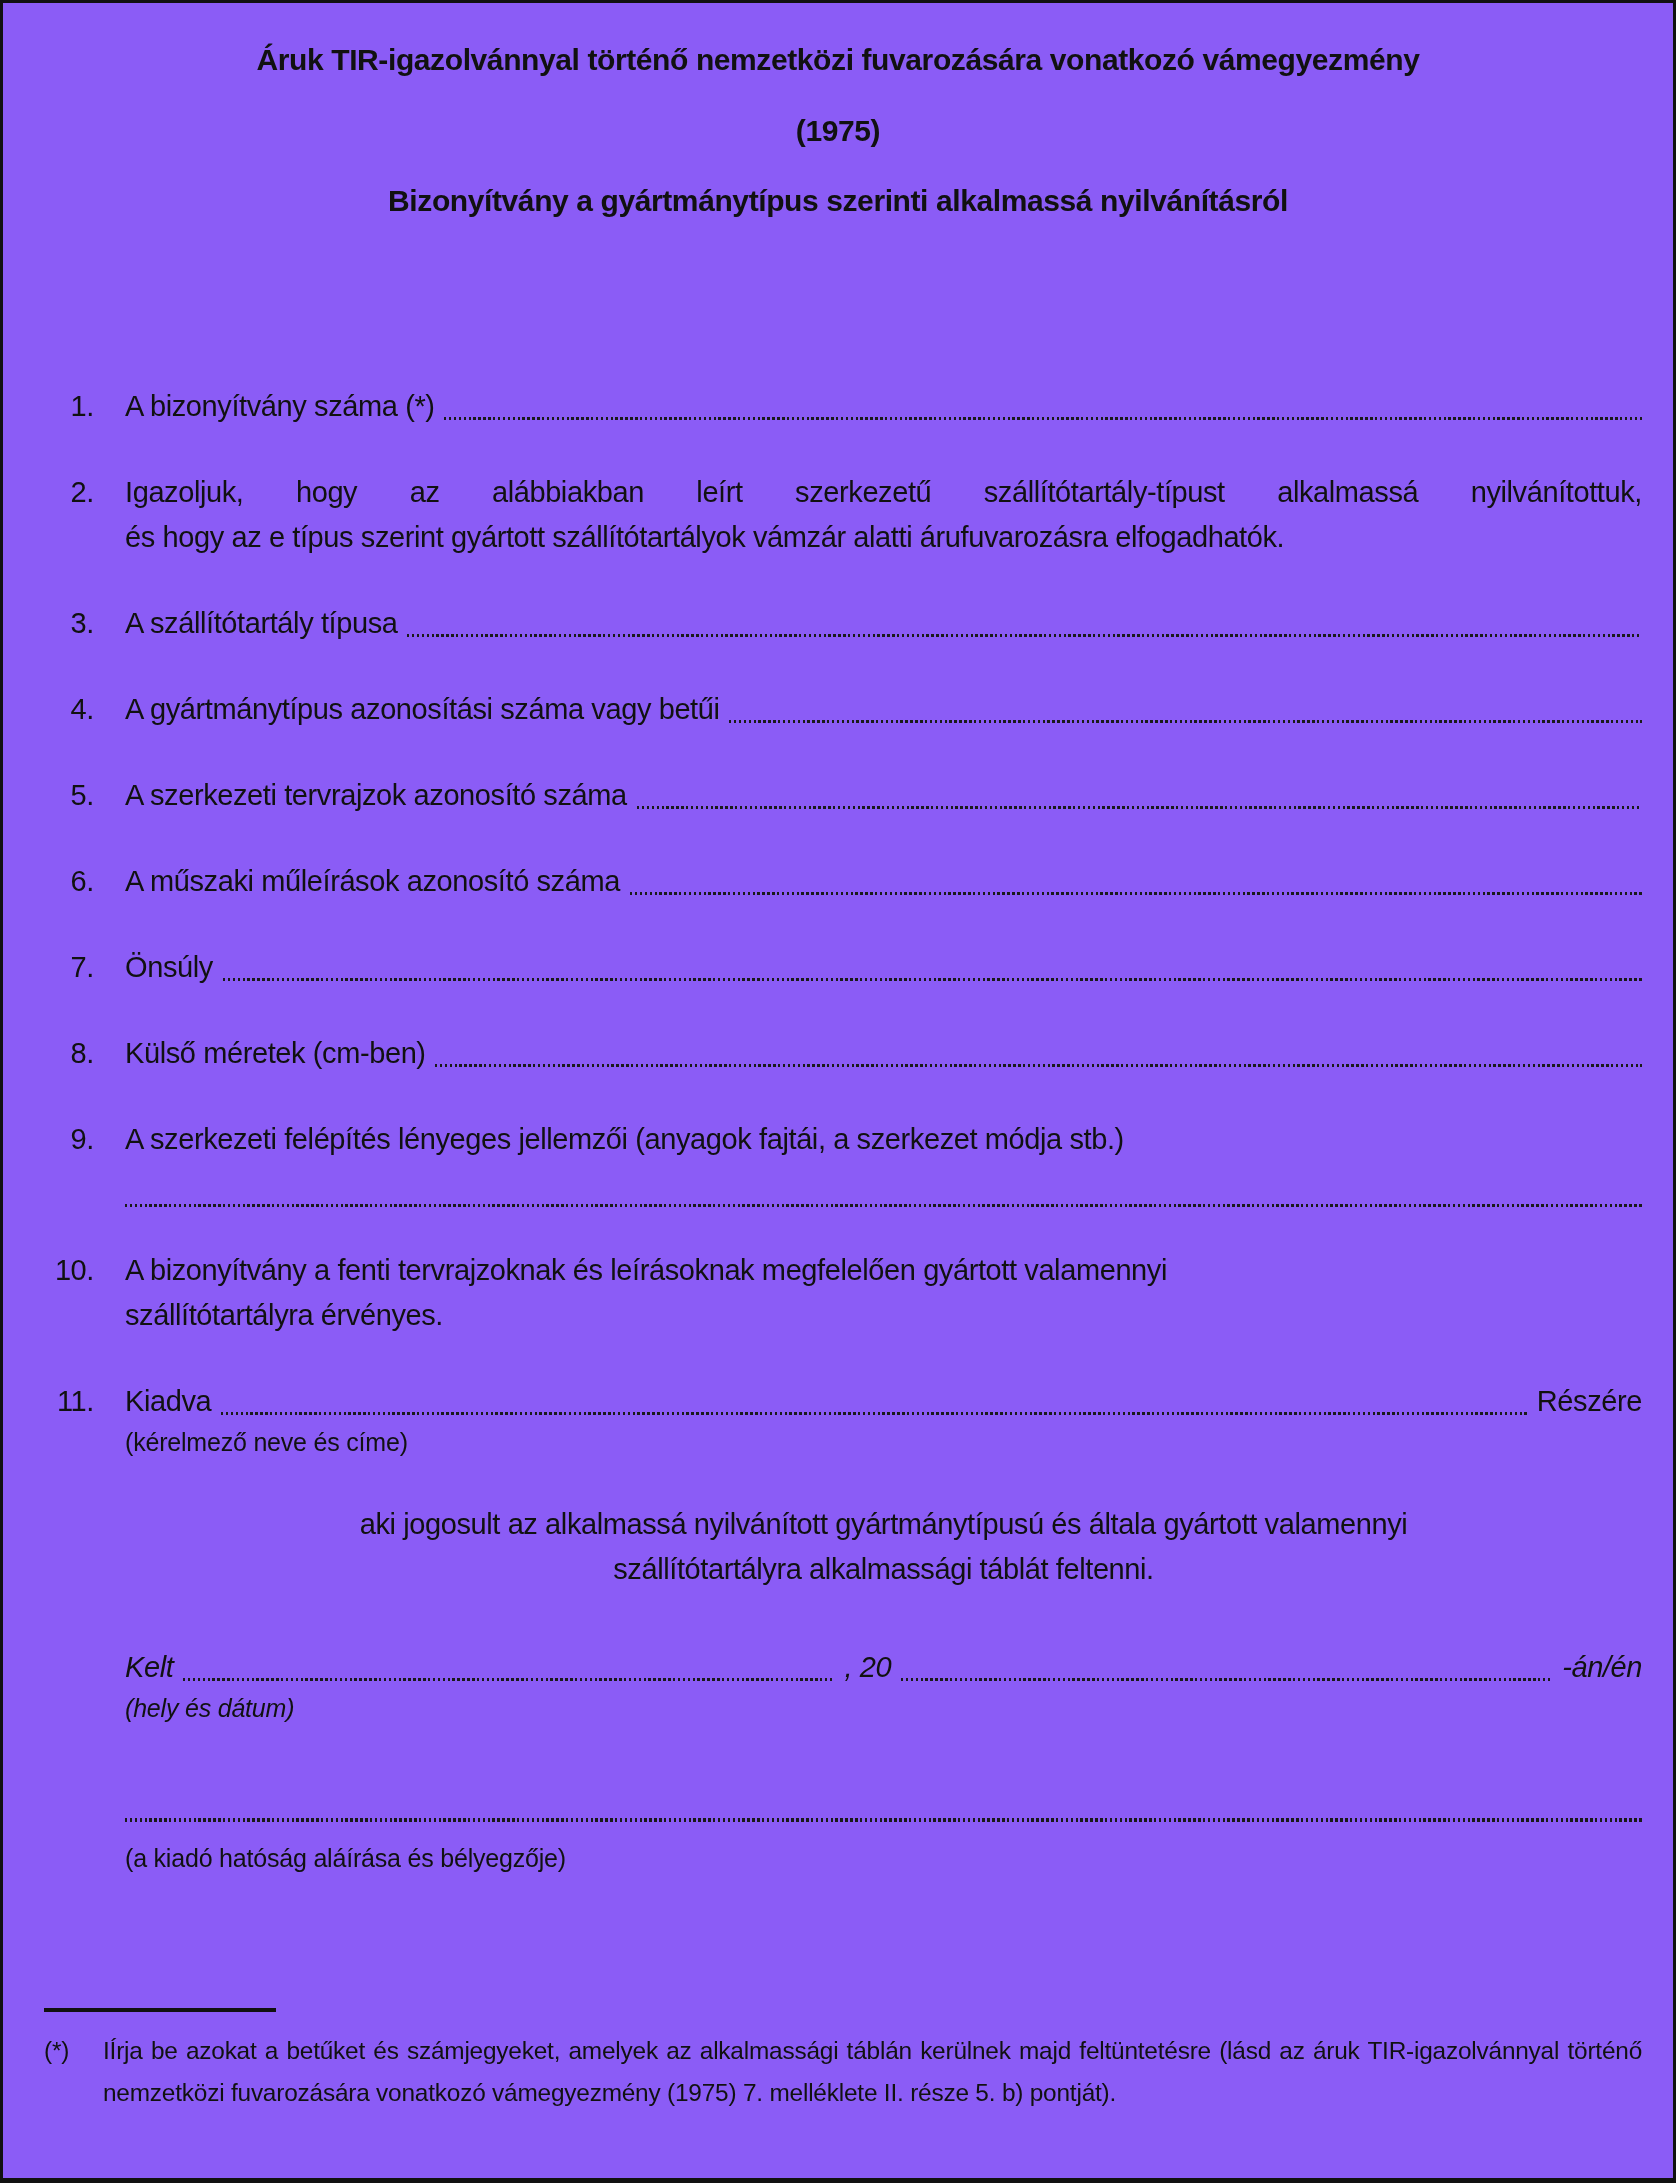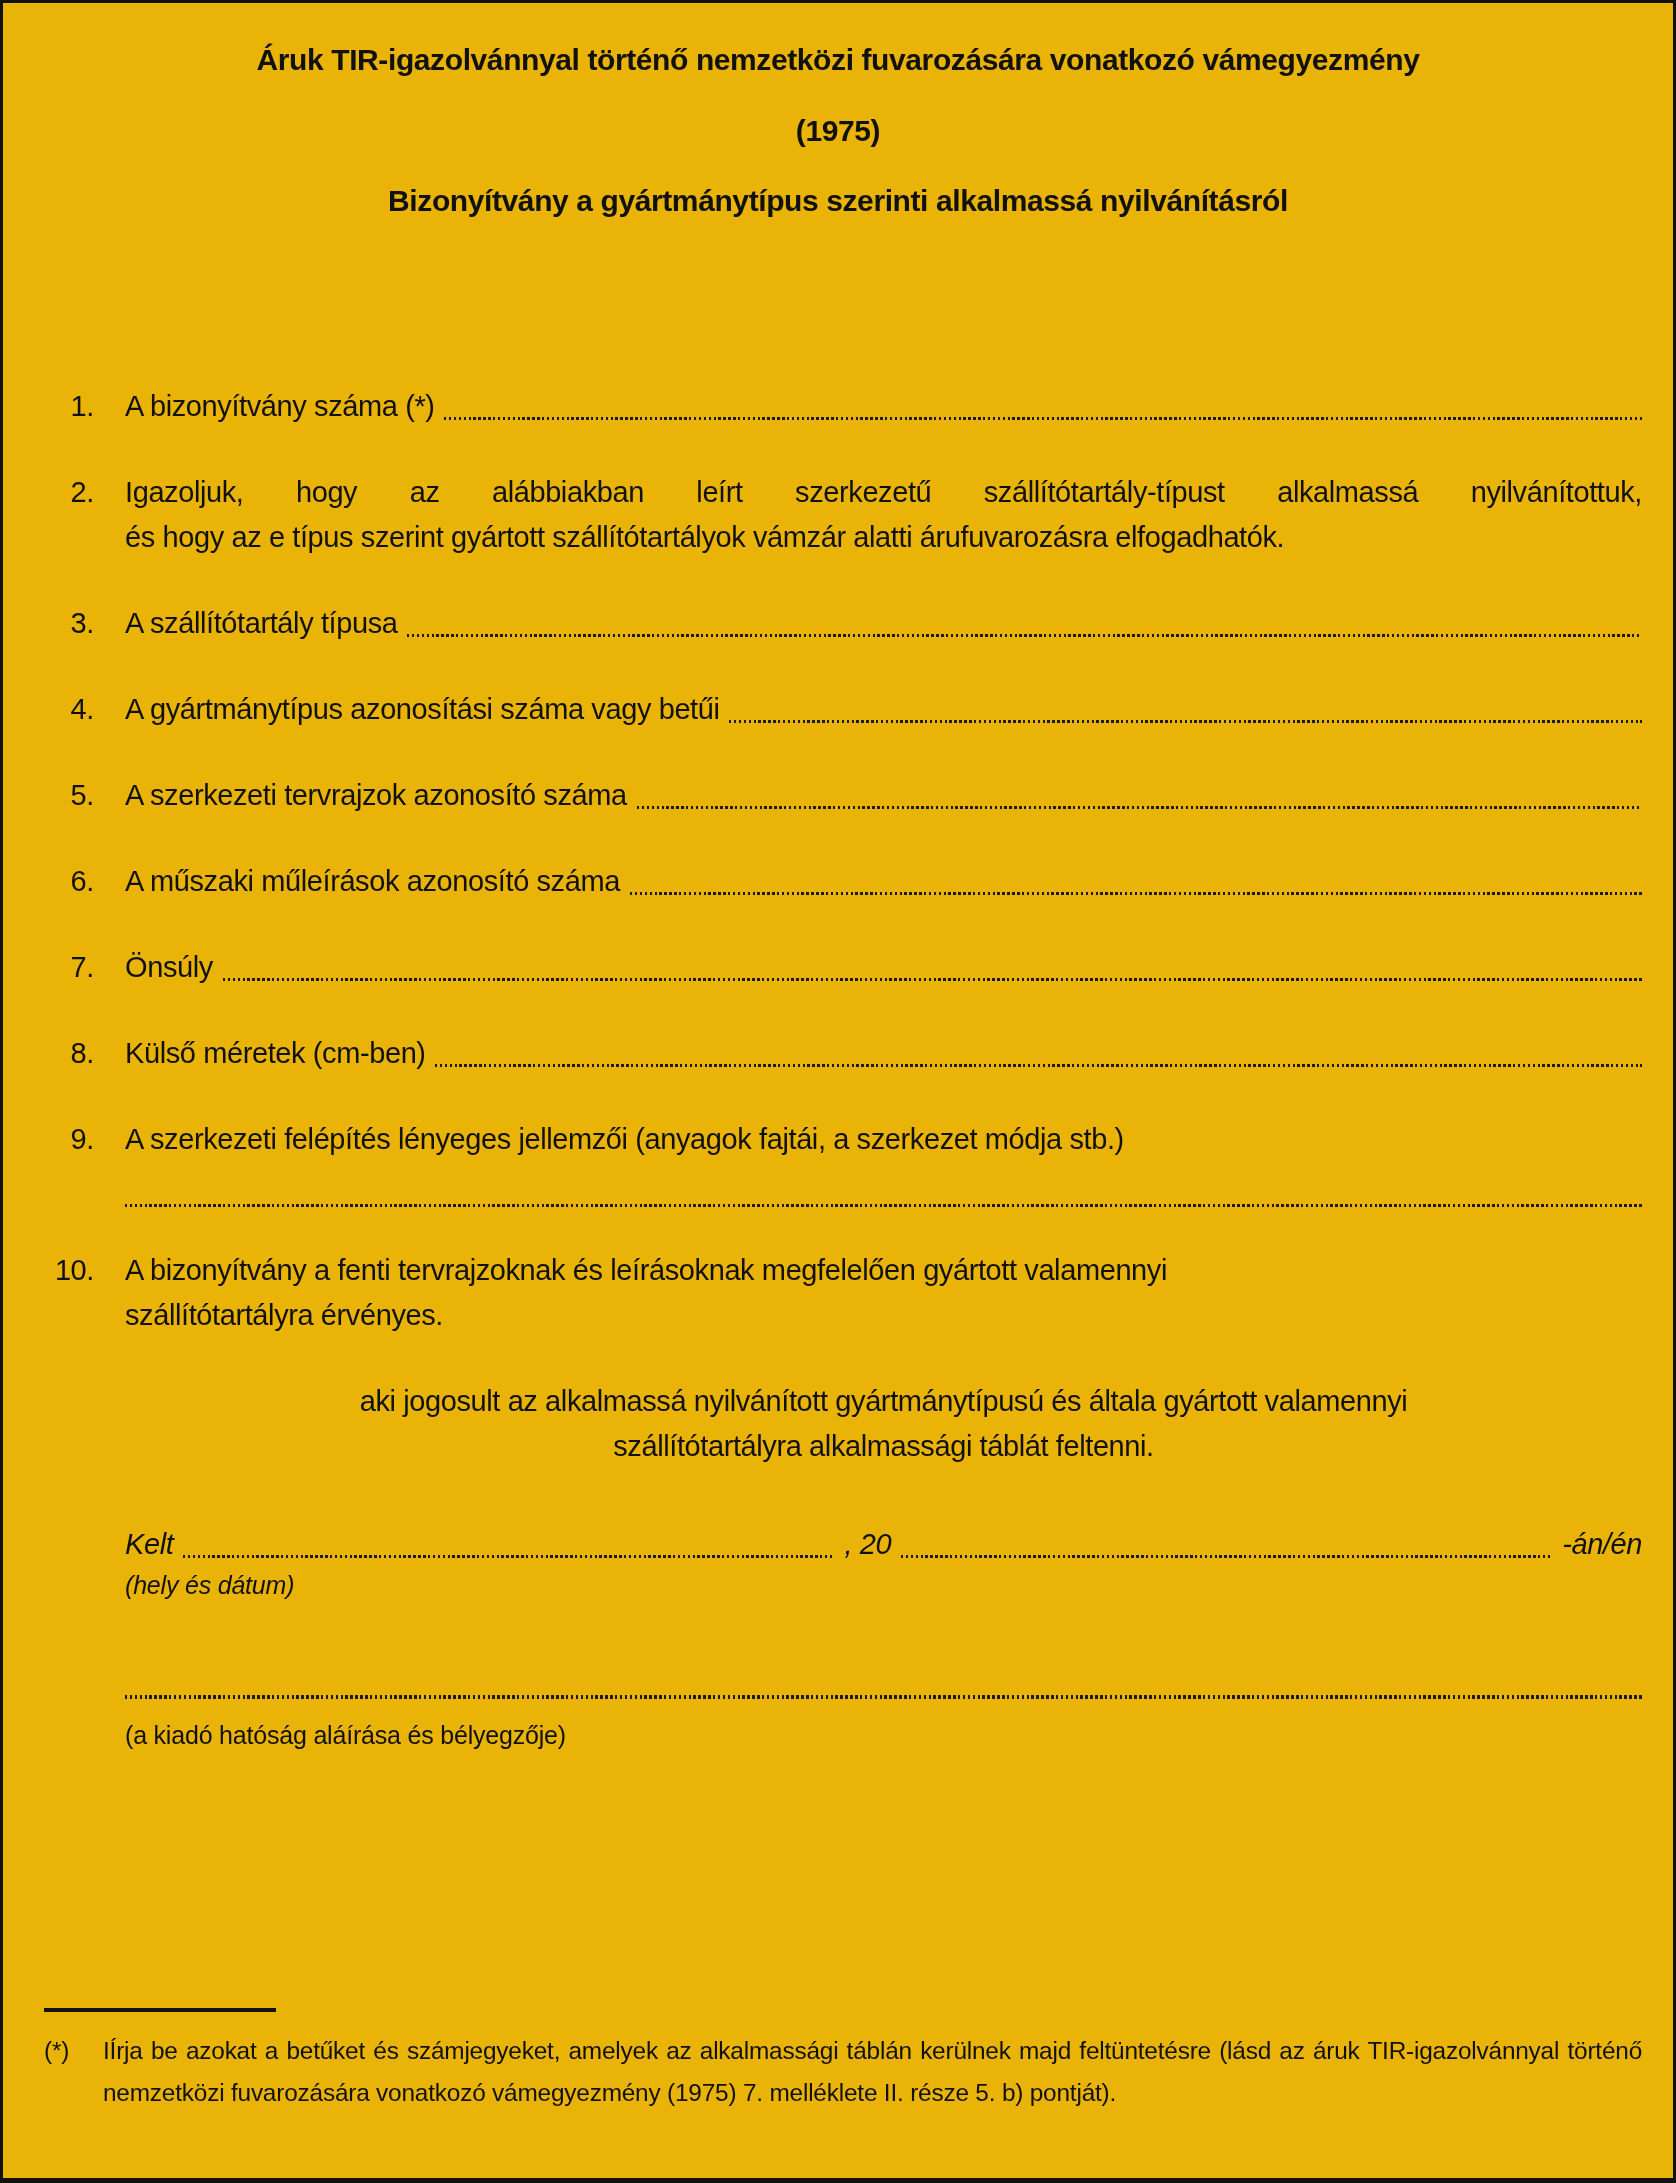--- a/index.html
+++ b/index.html
@@ -1,21 +1,21 @@
 <!DOCTYPE html>
 <html style="font-size:13px"><head>
 <meta charset="utf-8">
 <style>
   html,body { margin:0; padding:0; background:#e8e8e8; }
   .page {
     position: relative;
     width: 1676px;
     height: 2183px;
     margin: 0 auto;
-    background: #eab308;
+    background: #8b5cf6;
     border: 3.3px solid #111;
     border-bottom-width: 5.7px;
     box-sizing: border-box;
     font-family: "Liberation Sans", sans-serif;
     color: #111;
     font-size: 29px;
     line-height: 45px;
     letter-spacing: -0.4px;
     overflow: hidden;
   }
@@ -146,20 +146,31 @@
     </div>
 
     <div class="row">
       <span class="num">10.</span>
       <div class="body-col">
         <span class="para-line">A bizonyítvány a fenti tervrajzoknak és leírásoknak megfelelően gyártott valamennyi</span>
         <span class="para-line">szállítótartályra érvényes.</span>
       </div>
     </div>
 
+    <div class="row">
+      <span class="num">11.</span>
+      <div class="body-col">
+        <div class="line-flex">
+          <span class="txt">Kiadva</span>
+          <span class="leader mid"></span>
+          <span class="txt">Részére</span>
+        </div>
+        <span class="para-line sublabel">(kérelmező neve és címe)</span>
+      </div>
+    </div>
 
   </div>
 
   <div class="closing-block auth">
     <span class="para-line">aki jogosult az alkalmassá nyilvánított gyártmánytípusú és általa gyártott valamennyi</span>
     <span class="para-line">szállítótartályra alkalmassági táblát feltenni.</span>
   </div>
 
   <div class="closing-block kelt-row">
     <div class="line-flex">

